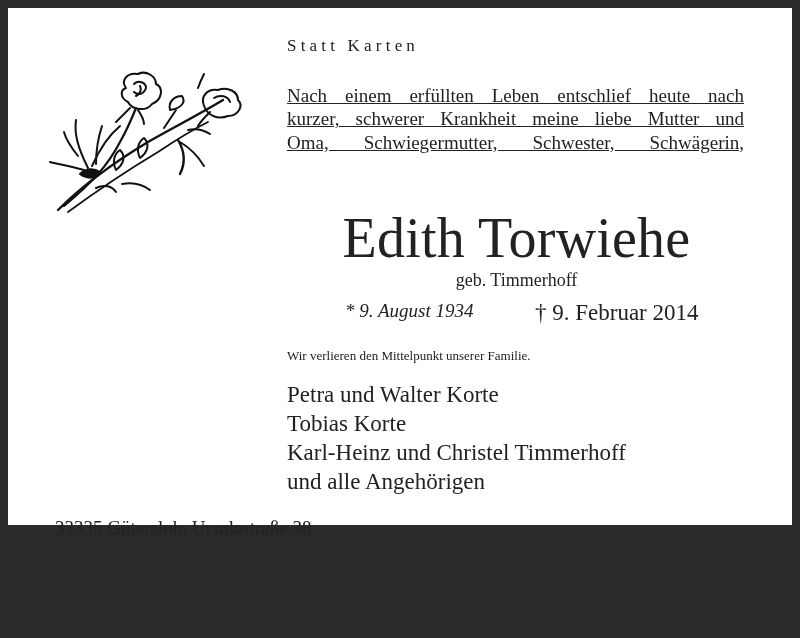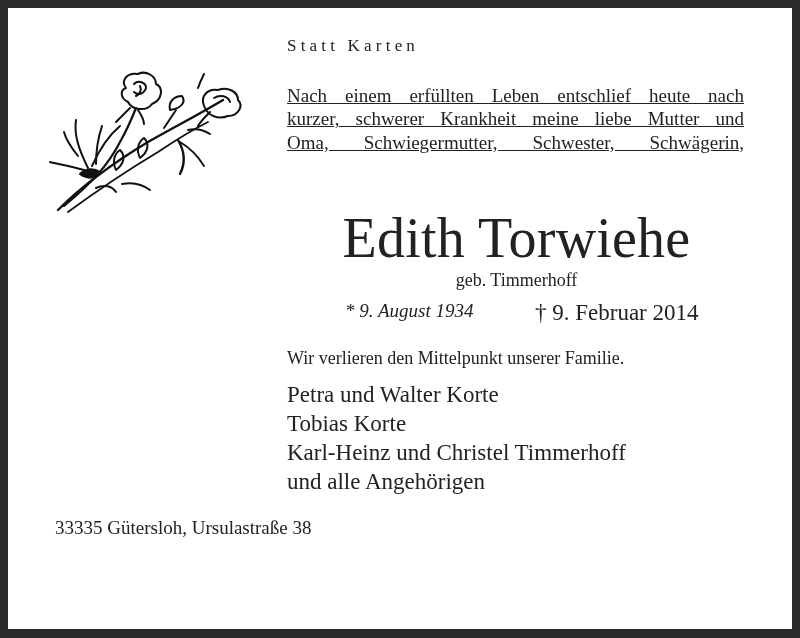--- a/index.html
+++ b/index.html
@@ -4,21 +4,21 @@
 <style>
   html, body { margin: 0; padding: 0; }
   body {
     width: 800px; height: 638px; overflow: hidden;
     background: #2a2a2a;
     font-family: "Liberation Serif", "DejaVu Serif", serif;
     color: #222;
   }
   .page {
     position: absolute; left: 8px; top: 8px;
-    width: 784px; height: 621px;
+    width: 784px; height: 517px;
     background: #fff;
   }
   .abs { position: absolute; white-space: nowrap; }
   .roses { position: absolute; left: 40px; top: 62px; width: 200px; height: 148px; }
   .header {
     left: 279px; top: 28px;
     font-size: 17px; letter-spacing: 4.2px;
   }
   .intro {
     left: 279px; top: 76px; width: 457px;
@@ -30,21 +30,21 @@
   .name {
     left: 330px; top: 198px; width: 357px; text-align: center;
     font-size: 56px; letter-spacing: 0.2px;
   }
   .maiden {
     left: 330px; top: 262px; width: 357px; text-align: center;
     font-size: 18px;
   }
   .born { left: 337px; top: 292px; font-size: 19px; font-style: italic; }
   .died { left: 527px; top: 292px; font-size: 23px; }
-  .motto { left: 279px; top: 340px; font-size: 18px; }
+  .motto { left: 279px; top: 340px; font-size: 13px; }
   .mourners {
     left: 279px; top: 372px; font-size: 23px; line-height: 29px;
   }
   .mourners div { white-space: nowrap; }
   .address { left: 47px; top: 509px; font-size: 19px; }
   .notice {
     left: 47px; top: 557px; width: 690px;
     font-size: 16px; line-height: 21px;
     white-space: normal; text-align: justify;
   }

